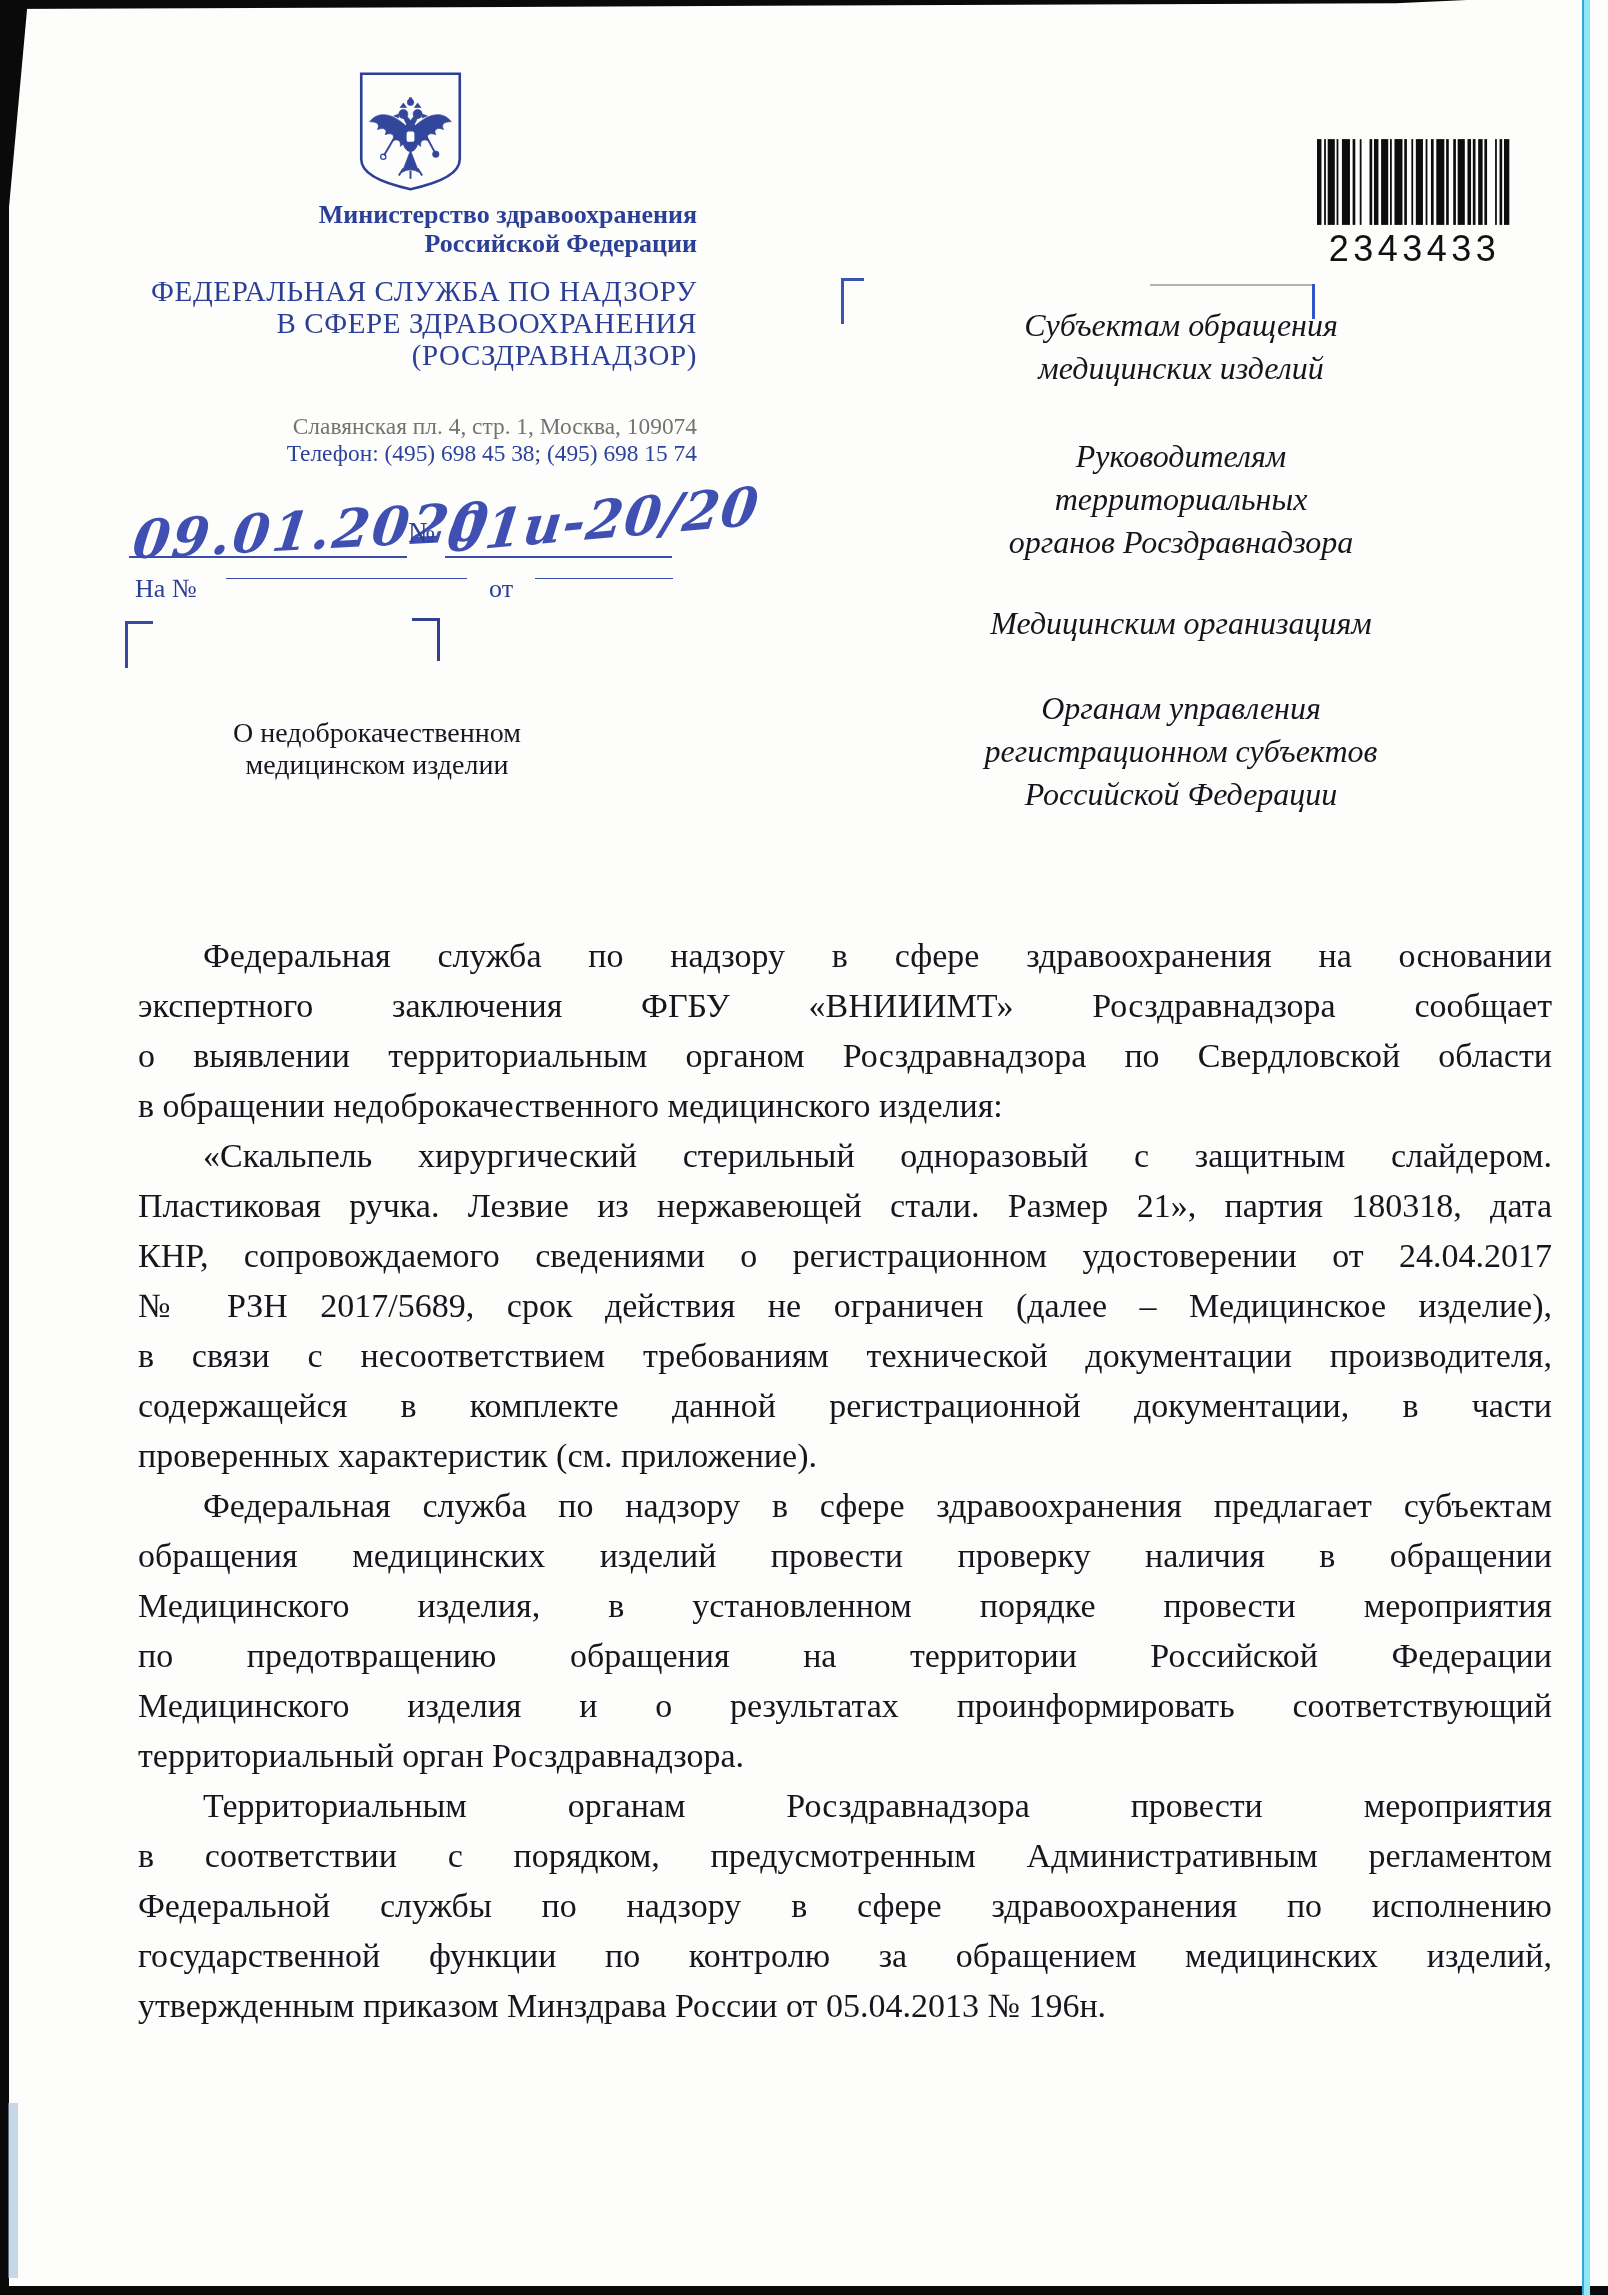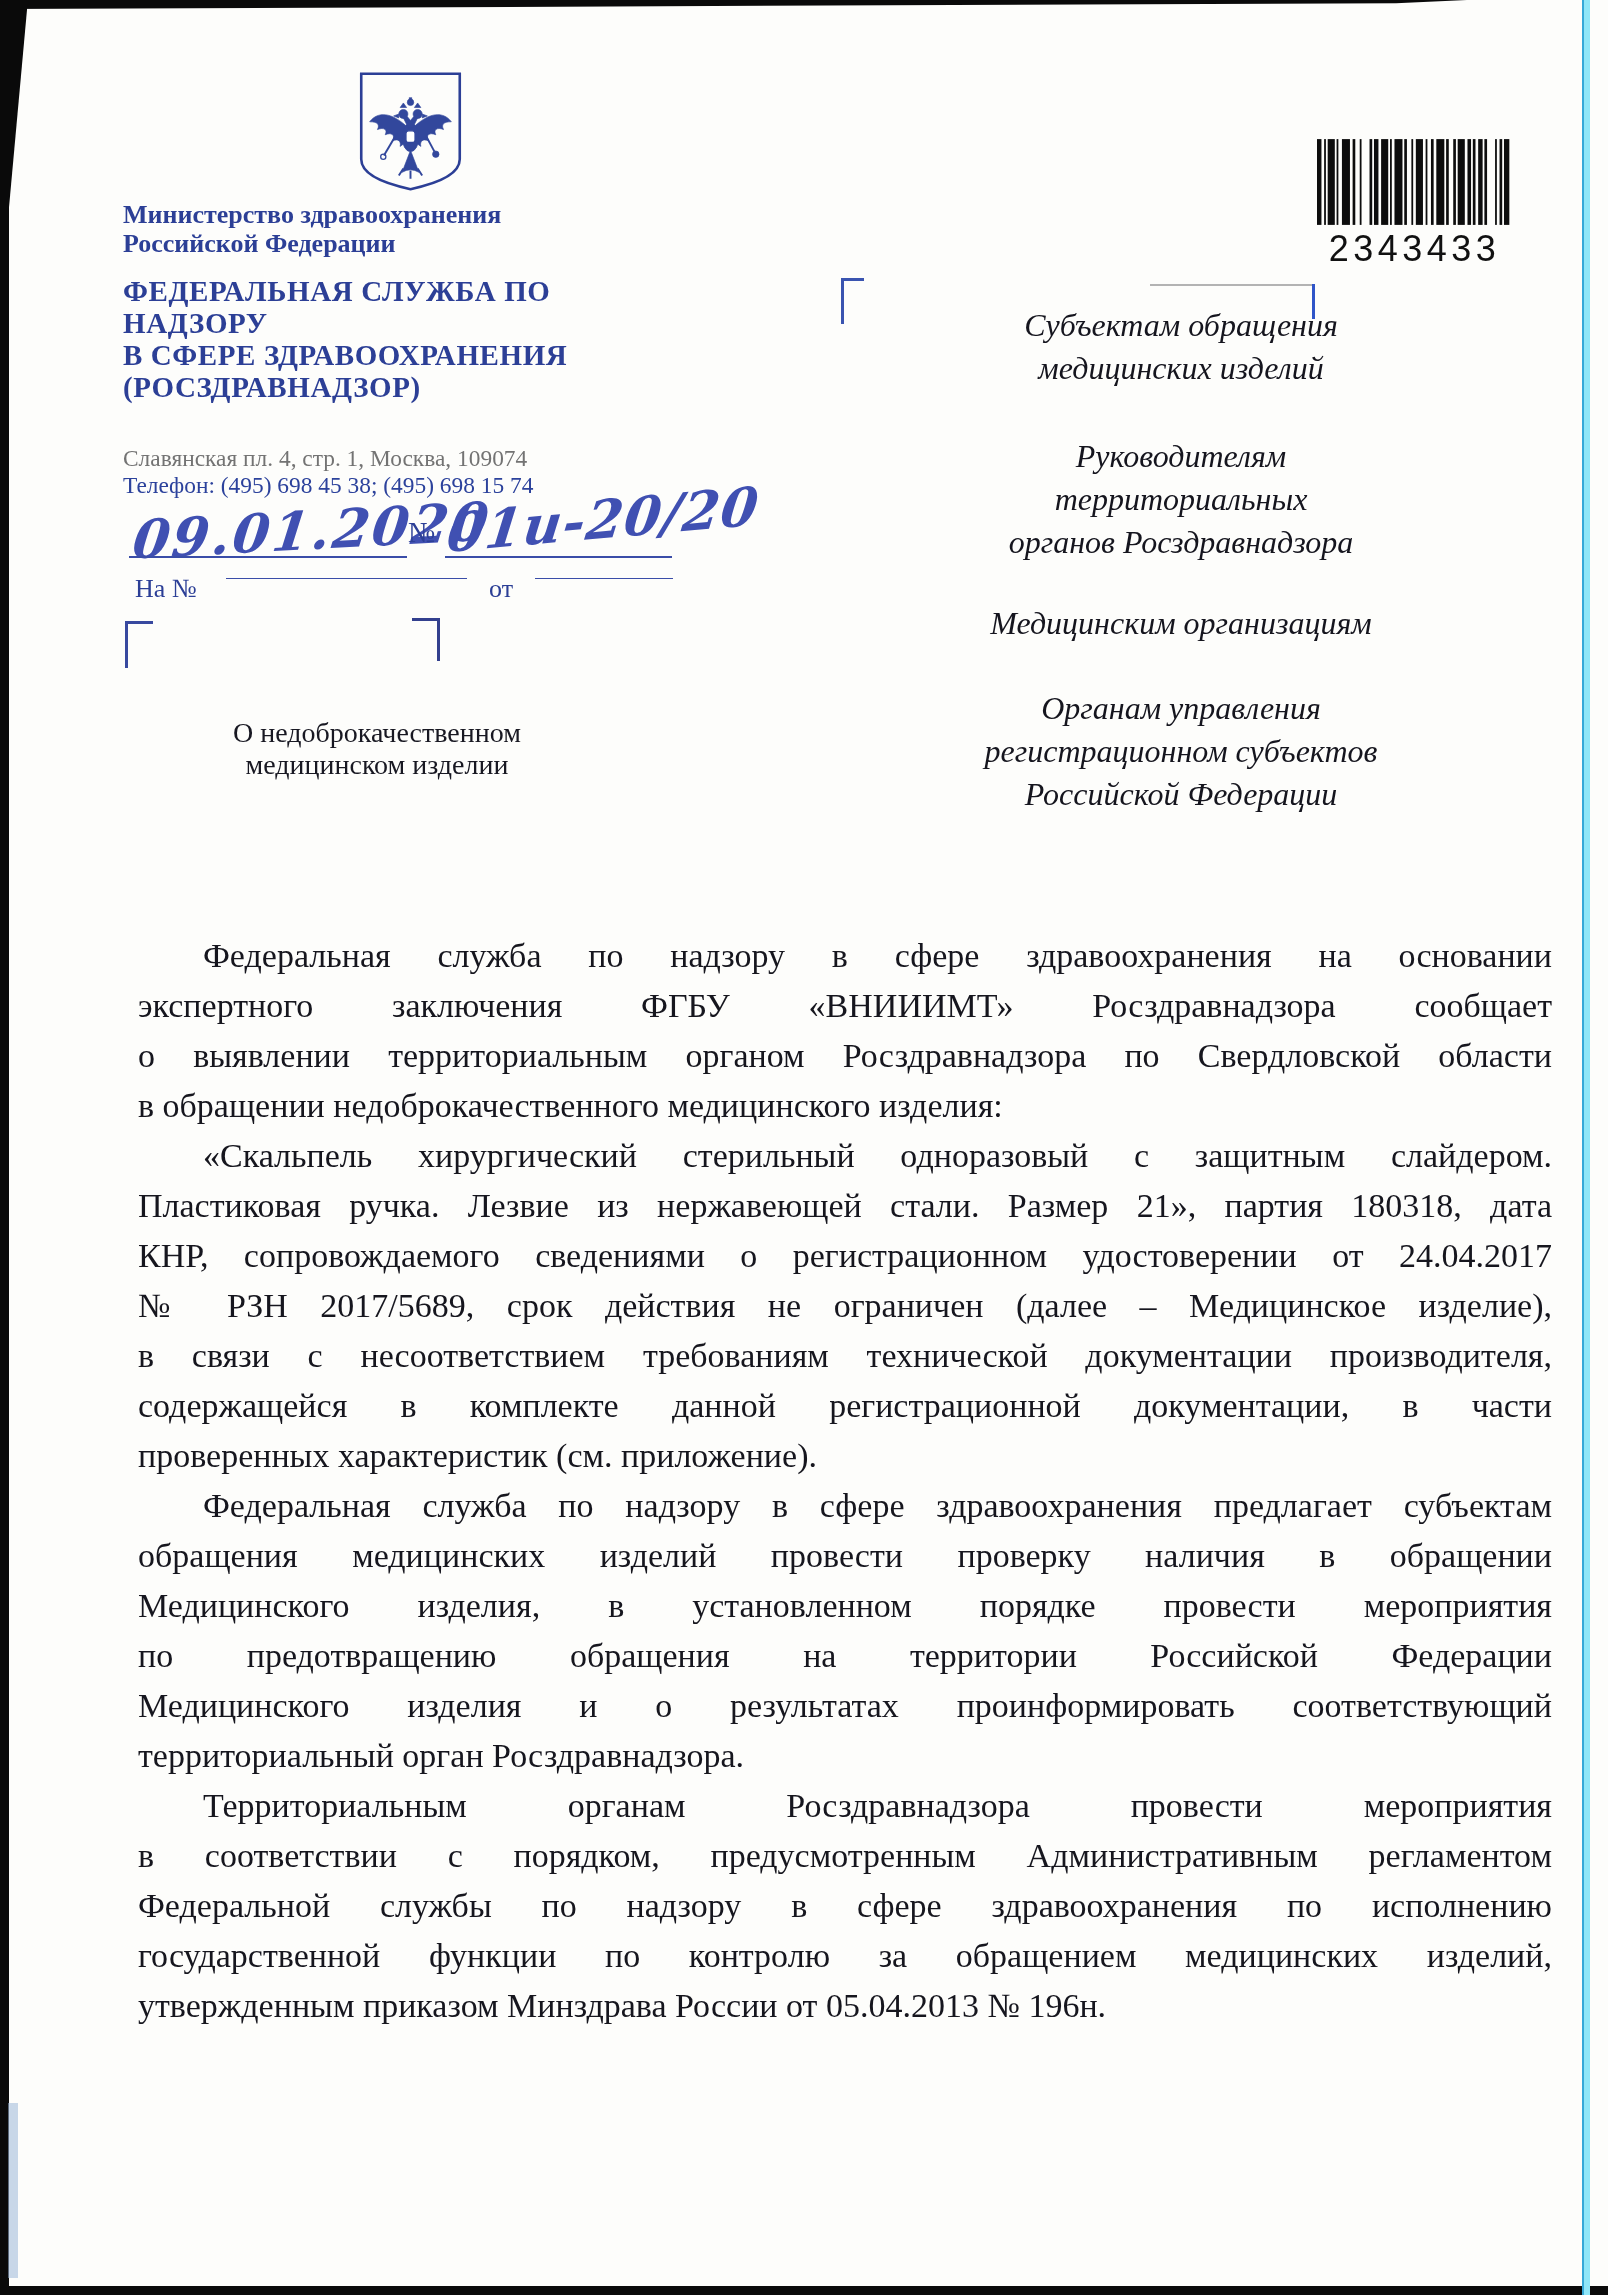--- a/index.html
+++ b/index.html
@@ -12,24 +12,24 @@
   .edge-top{position:absolute;left:0;top:0;width:1467px;height:9px;background:#0a0a0a;
     clip-path:polygon(0 0,1467px 0,1396px 3.2px,0 9px);}
   .edge-left{position:absolute;left:0;top:0;width:9px;height:2295px;background:#0a0a0a;}
   .edge-corner{position:absolute;left:7.8px;top:6.5px;width:19.5px;height:214px;background:#0a0a0a;
     clip-path:polygon(0 0,100% 0,0 100%);}
   .edge-bottom{position:absolute;left:0;top:2286px;width:1609px;height:9px;background:#0a0a0a;}
   .edge-blue-smudge{position:absolute;left:7.8px;top:2103px;width:10.4px;height:175px;background:#9db8d8;opacity:.55;}
   .scan-cyan{position:absolute;left:1582px;top:0;width:8.4px;height:2295px;
     background:linear-gradient(90deg,#35a8d8 0 1.9px,#8fe6f8 1.9px 100%);}
   
-  .letterhead{position:absolute;left:123px;top:71px;width:574px;text-align:left;color:#2c3f96;}
+  .letterhead{position:absolute;left:123px;top:71px;width:574px;text-align:right;color:#2c3f96;}
   .emblem{display:block;margin:0 auto 9px auto;}
   .ministry{font-weight:bold;font-size:26px;line-height:28.6px;margin-top:3.9px;}
-  .service{font-weight:bold;font-size:29px;line-height:32px;letter-spacing:0.6px;margin-top:17px;}
+  .service{font-weight:normal;font-size:29px;line-height:32px;letter-spacing:0.6px;margin-top:17px;}
   .lh-address{font-size:23.4px;line-height:27px;margin-top:42px;color:#737373;}
   .lh-phone{font-size:23.4px;line-height:27px;color:#2c429c;}
   
   .hand{position:absolute;color:#4050b2;font-style:italic;font-weight:bold;
     font-family:"DejaVu Serif", serif; transform:rotate(-3deg) skewX(-10deg);}
   .hand-date{left:133px;top:499px;font-size:53px;letter-spacing:2.6px;}
   .hand-num{left:447px;top:488px;font-size:53px;letter-spacing:1.3px;transform:rotate(-5deg) skewX(-12deg);}
   .no-sign{position:absolute;left:408px;top:517px;font-size:28.6px;color:#2c3f96;}
   .uline{position:absolute;height:0;border-bottom:2.6px solid #3a4da8;}
   .ul-date{left:129px;top:556px;width:278px;}

